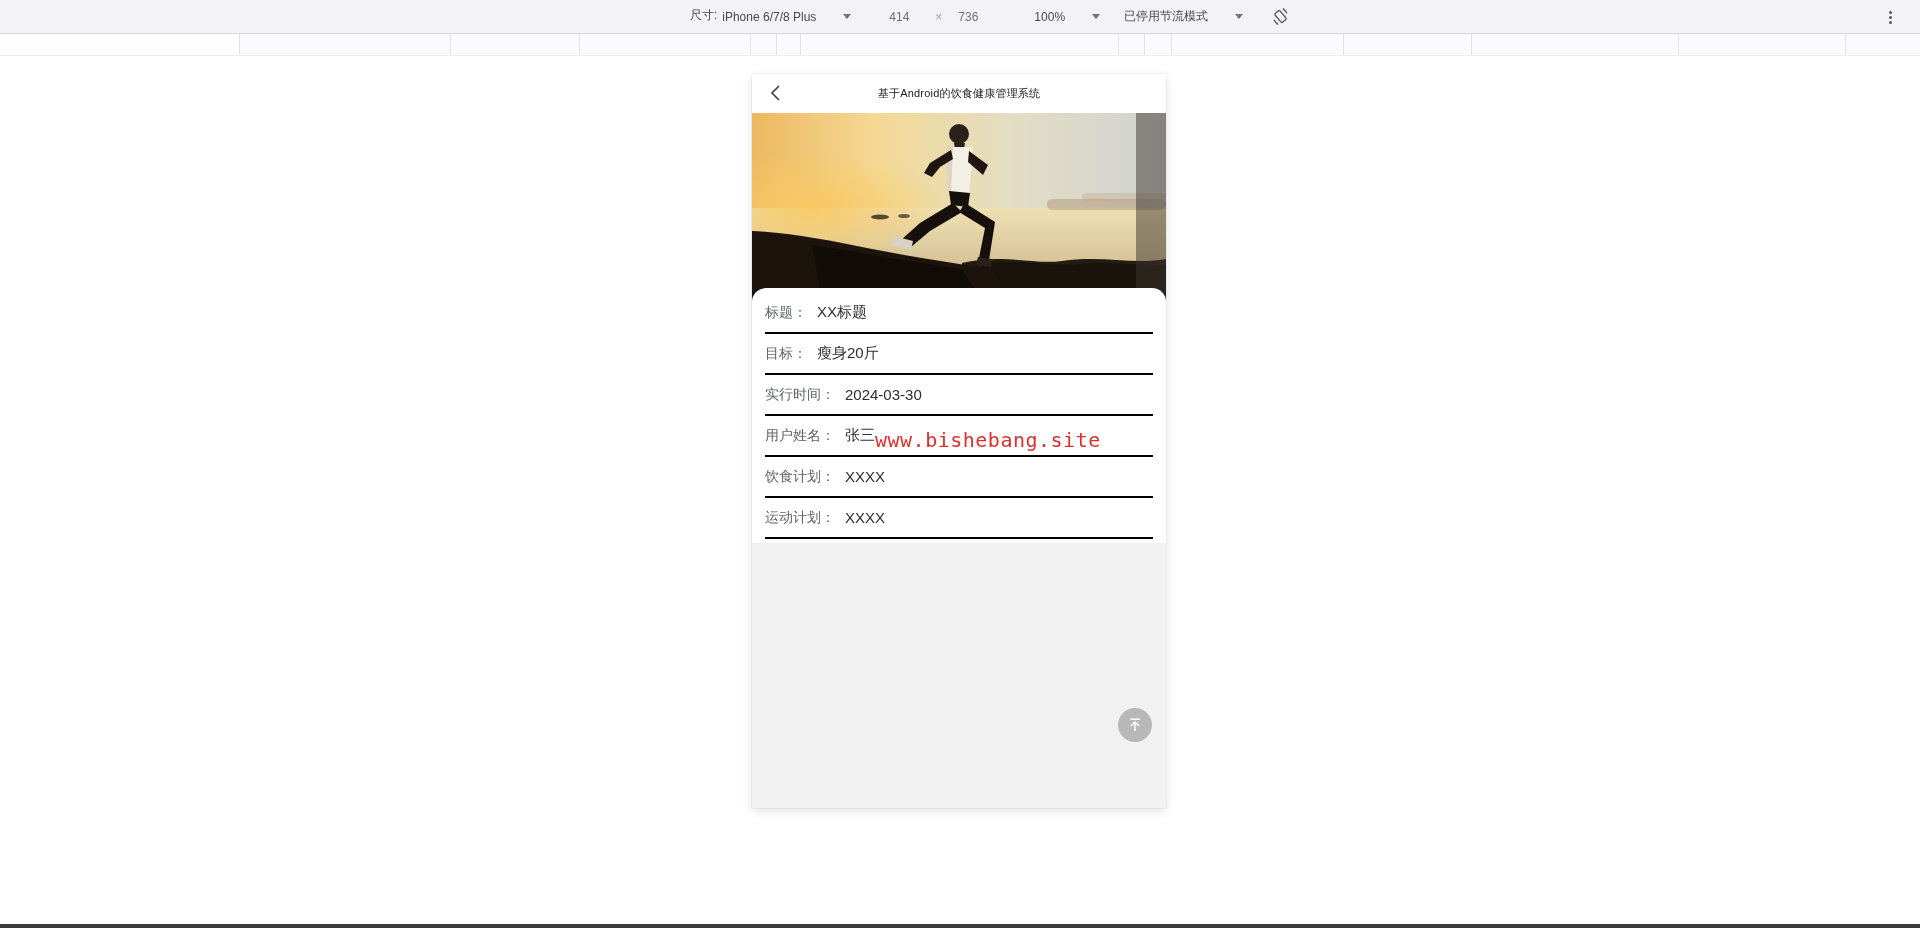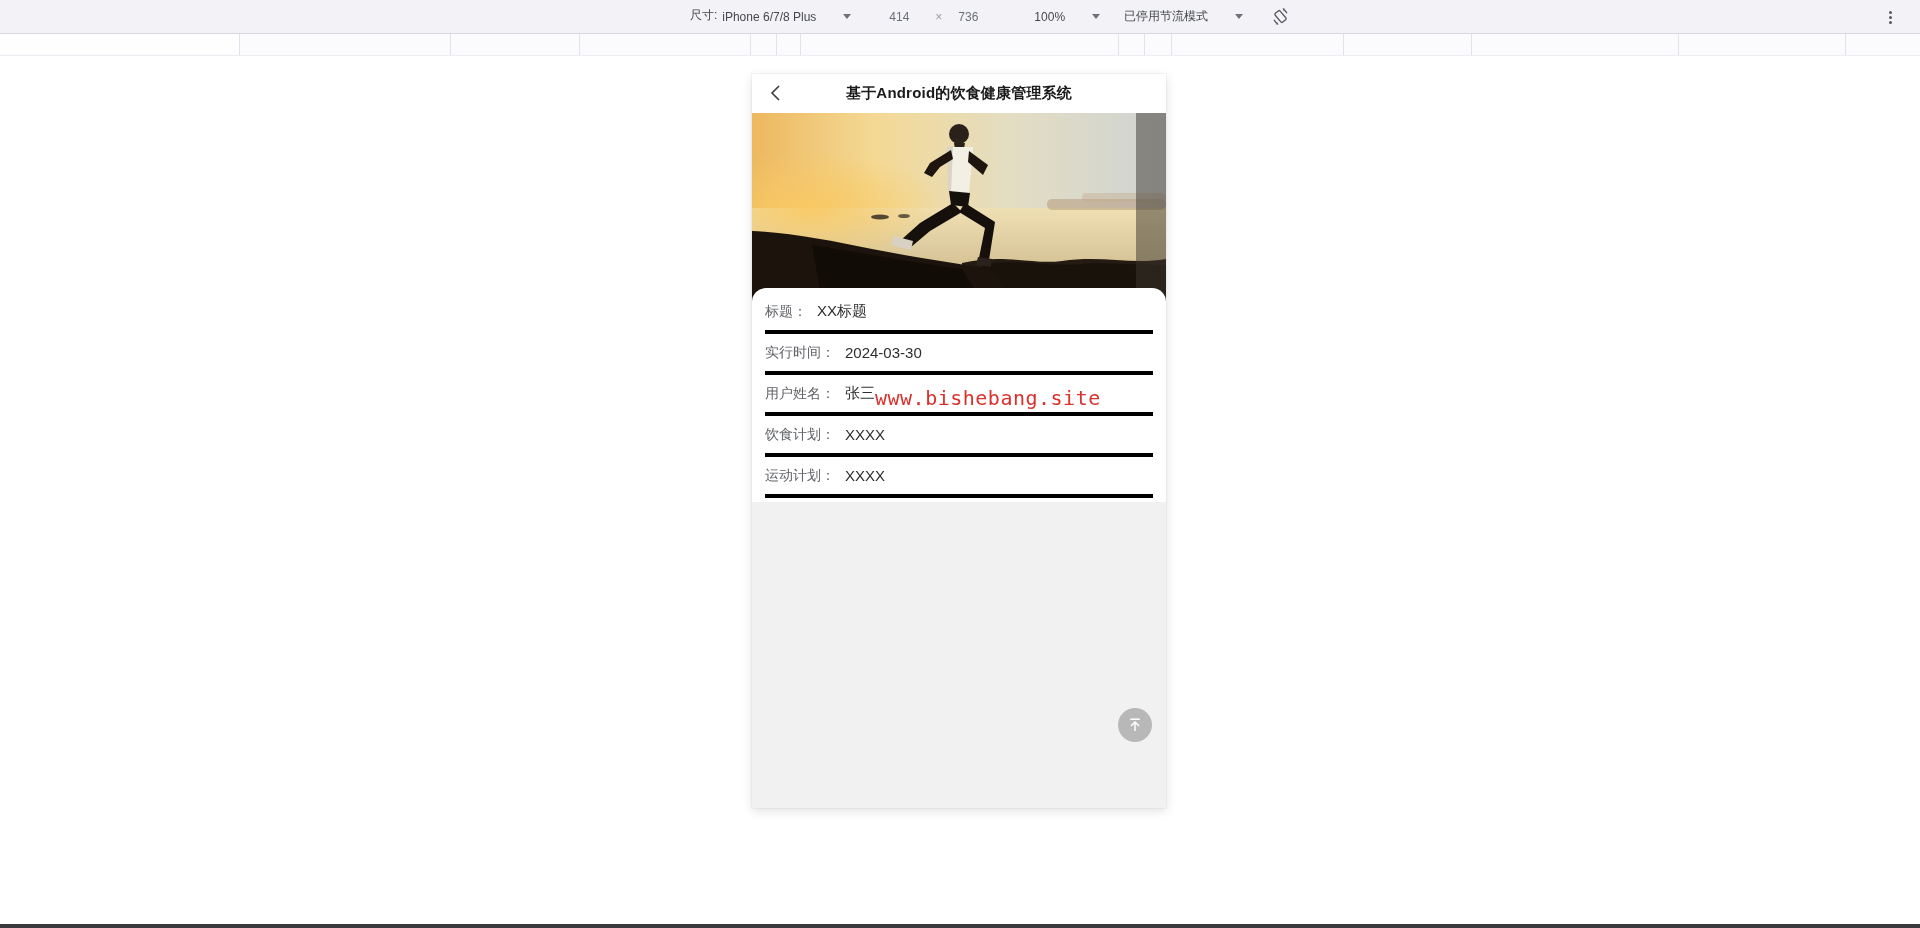--- a/index.html
+++ b/index.html
@@ -33,30 +33,30 @@
   .ruler .seg { position:absolute; top:0; bottom:0; left:0; width:239px; background:#fff; opacity:.65; }
   .ruler .vline { position:absolute; top:0; bottom:0; width:1px; background:#e2e2ec; }
 
   
   .device { position:absolute; left:752px; top:74px; width:414px; height:734px;
             background:#fff; display:flex; flex-direction:column;
             box-shadow:0 0 0 1px rgba(0,0,0,.03), 0 3px 10px rgba(0,0,0,.12); }
 
   .app-header { position:relative; height:39px; flex:0 0 39px; background:#fff;
                 display:flex; align-items:center; justify-content:center; }
-  .app-header h1 { font-size:15px; font-weight:bold; color:#1b1b1b; letter-spacing:.2px; }
+  .app-header h1 { font-size:11px; font-weight:normal; color:#1b1b1b; letter-spacing:.2px; }
   .back-btn { position:absolute; left:13px; top:9px; width:22px; height:22px;
               background:none; border:none; cursor:pointer; }
 
   .hero { position:relative; height:188px; flex:0 0 188px; overflow:hidden; }
   .hero svg { display:block; width:100%; height:100%; }
 
   .card { position:relative; margin-top:-13px; background:#fff;
           border-radius:14px 14px 0 0; padding:5px 13px 4px; z-index:2; }
-  .row { display:flex; align-items:center; height:41px; border-bottom:4px solid #000000;
+  .row { display:flex; align-items:center; height:41px; border-bottom:2px solid #000000;
          font-size:14px; color:#606266; }
   .row .val { margin-left:10px; font-size:15px; color:#2e2e30; }
   .row.last {}
   .wm { margin-left:0px; position:relative; top:4px; color:#d9312e;
         font-family:"DejaVu Sans Mono","Liberation Mono",monospace;
         font-size:20px; letter-spacing:.5px; }
 
   .gray-area { flex:1; background:#f1f1f1; position:relative; }
 
   .fab { position:absolute; left:366px; top:634px; width:34px; height:34px; border-radius:50%;
@@ -195,20 +195,24 @@
       <rect x="384" y="0" width="30" height="188" fill="#3b352e" opacity=".5"></rect>
     </svg>
   </div>
 
   <div class="card">
     <div class="row">
       <span class="lbl">标题：</span>
       <span class="val">XX标题</span>
     </div>
     <div class="row">
+      <span class="lbl">目标：</span>
+      <span class="val">瘦身20斤</span>
+    </div>
+    <div class="row">
       <span class="lbl">实行时间：</span>
       <span class="val">2024-03-30</span>
     </div>
     <div class="row">
       <span class="lbl">用户姓名：</span>
       <span class="val">张三</span>
       <span class="wm">www.bishebang.site</span>
     </div>
     <div class="row">
       <span class="lbl">饮食计划：</span>

